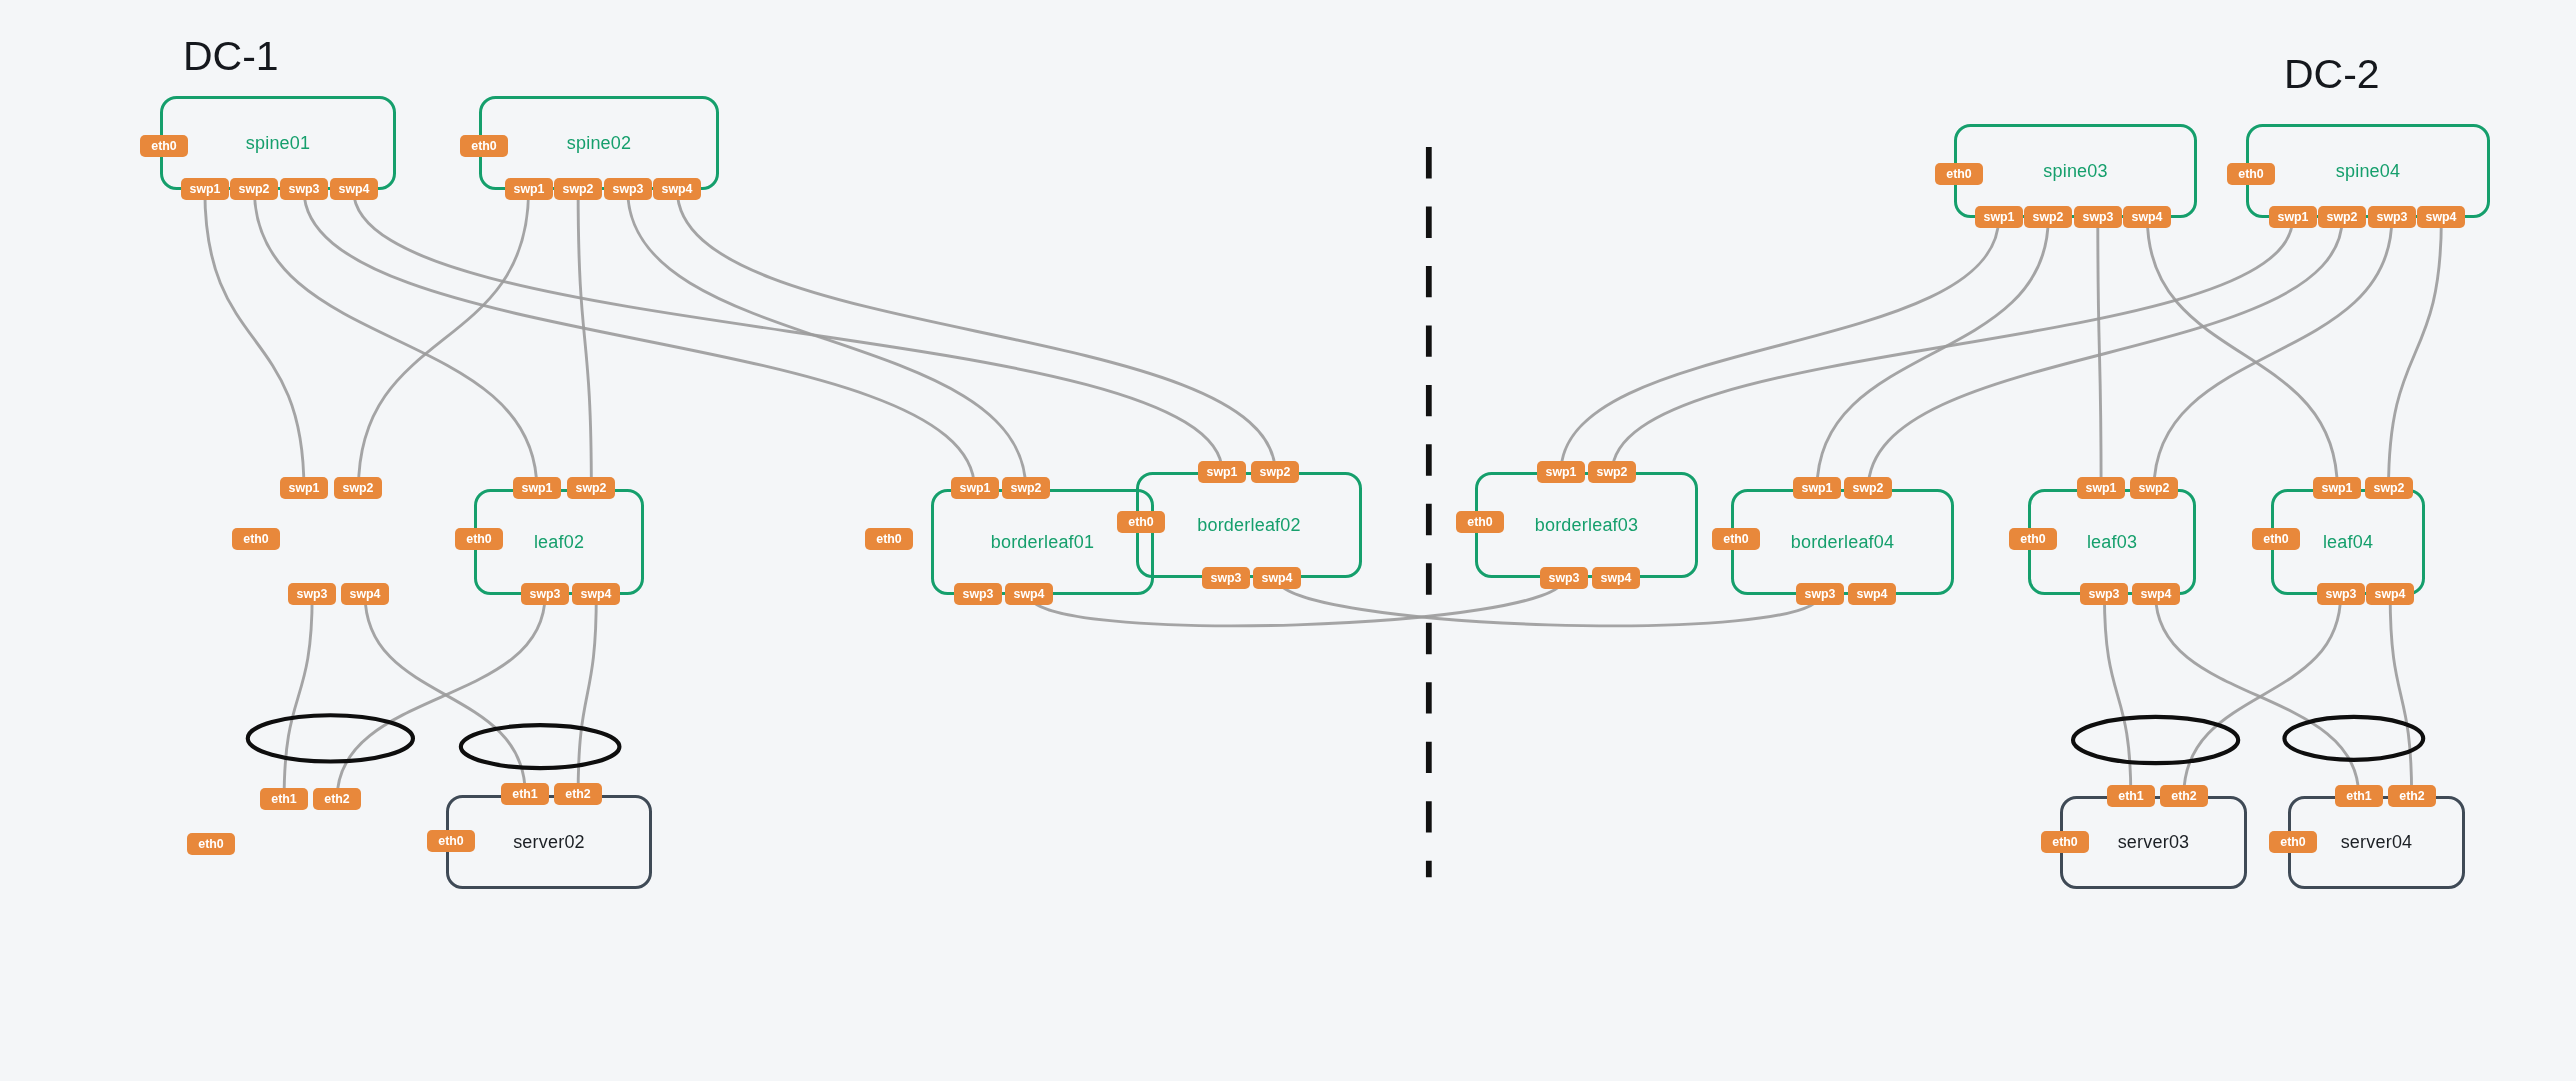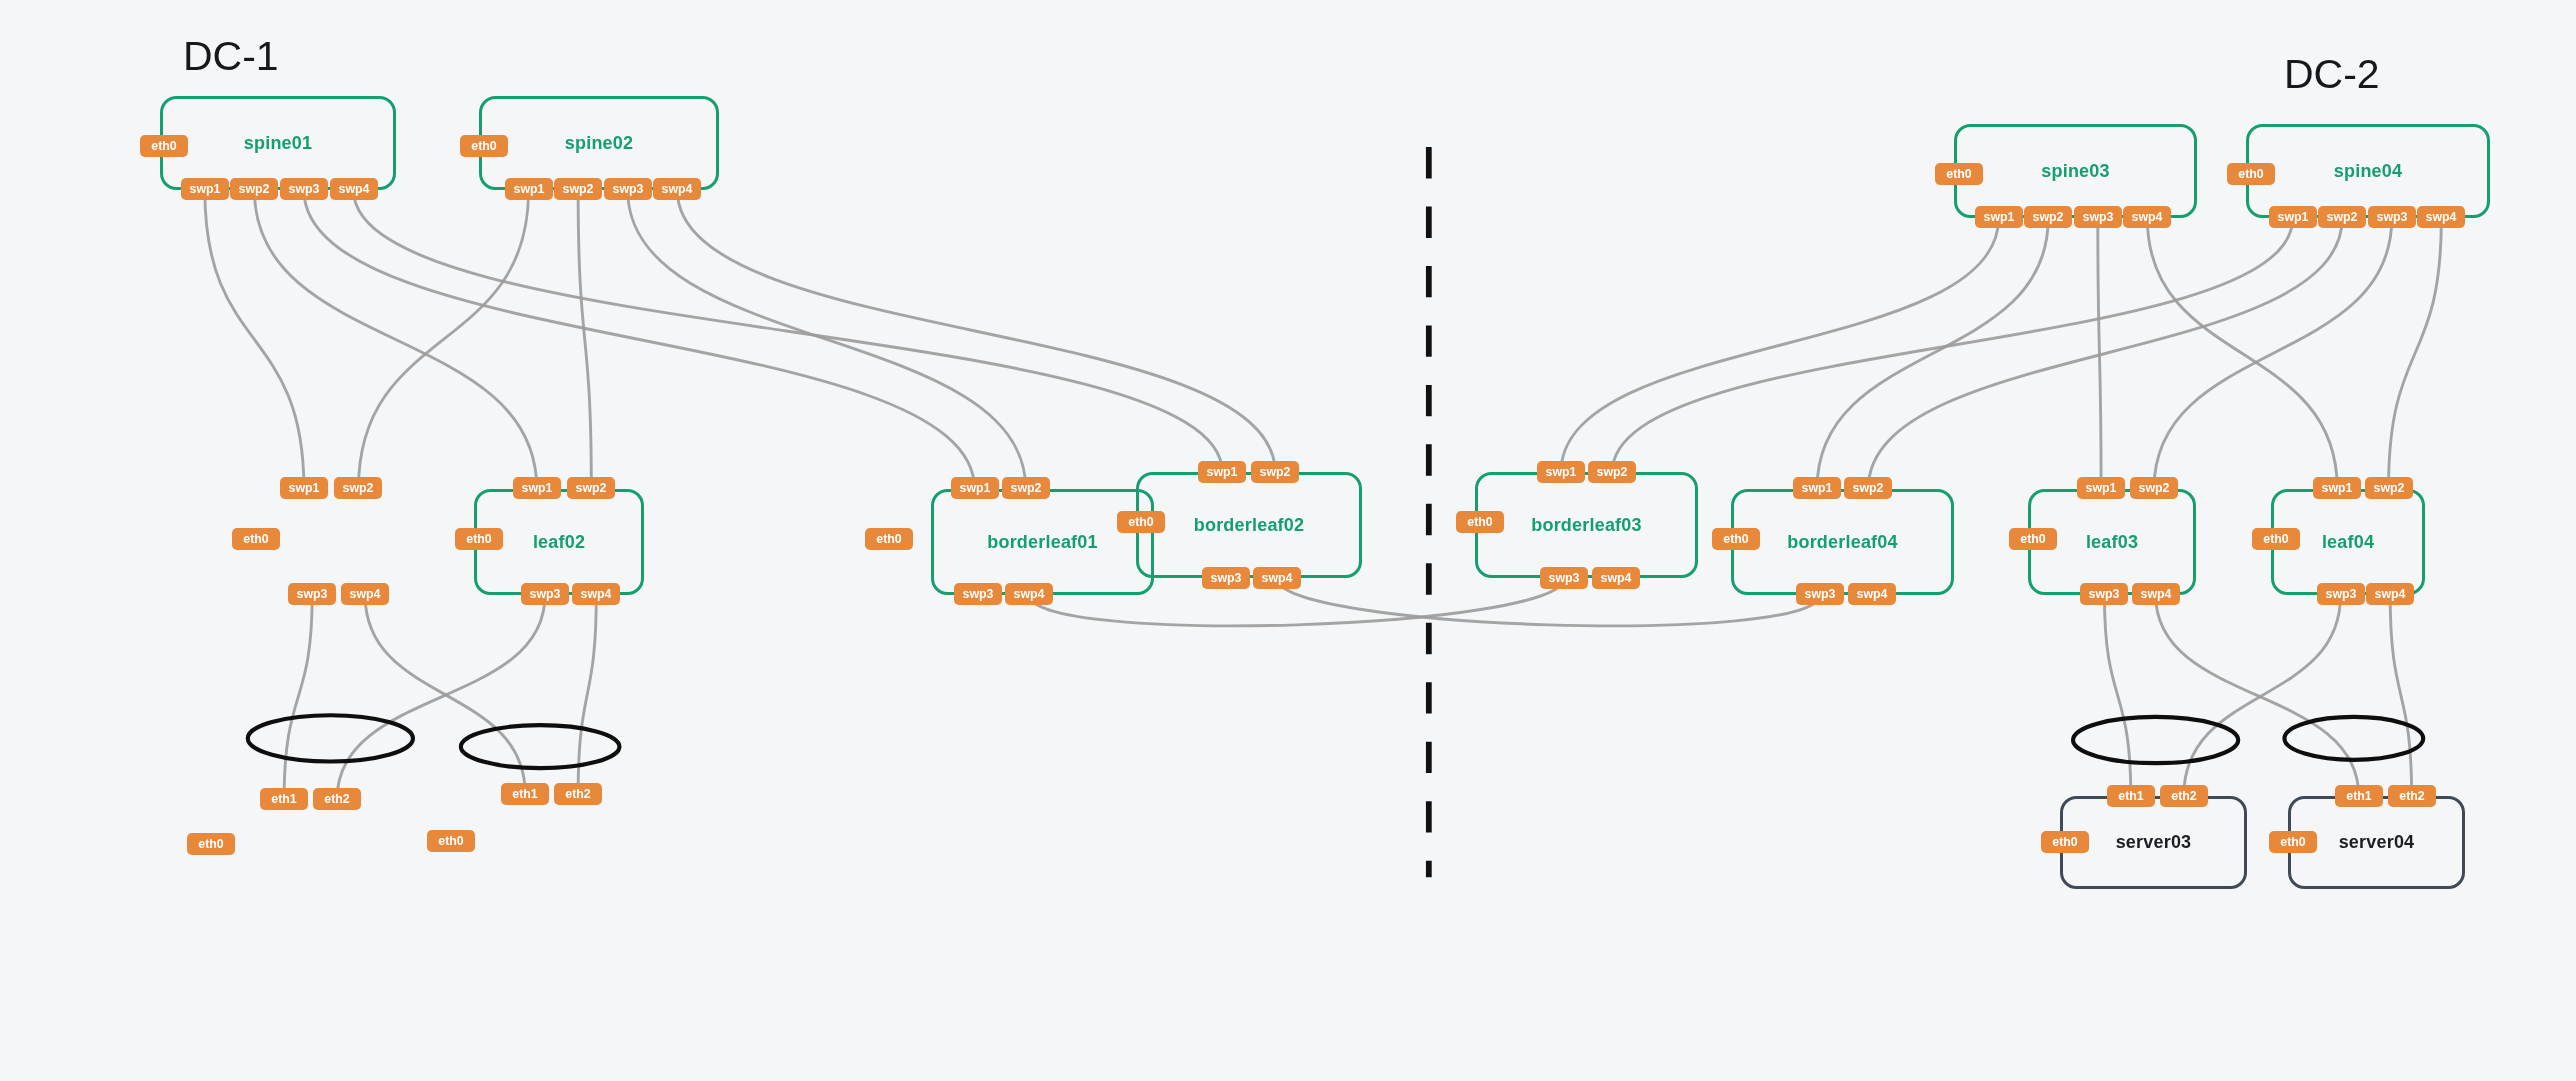--- a/index.html
+++ b/index.html
@@ -23,21 +23,21 @@
     background: transparent;
     display: flex;
     align-items: center;
     justify-content: center;
     box-sizing: border-box;
   }
   .node.switch { border-color: var(--switch, #159f6c); }
   .node.switch .node-label { color: var(--switch, #159f6c); }
   .node.server { border-color: var(--server, #3f4a56); }
   .node.server .node-label { color: #1b1f24; }
-  .node-label { font-weight: bold; font-size: 18px; letter-spacing: 0.2px; }
+  .node-label { font-weight: normal; font-size: 18px; letter-spacing: 0.2px; }
   .port {
     position: absolute;
     width: 48px;
     height: 22px;
     background: var(--port, #e8883b);
     color: var(--portText, #ffffff);
     border-radius: 5px;
     font-size: 12.4px;
     font-weight: bold;
     display: flex;
@@ -183,20 +183,23 @@
       <div class="node-label">leaf04</div>
     </div>
     <div class="port" style="left: 2313px; top: 477px;">swp1</div>
     <div class="port" style="left: 2365px; top: 477px;">swp2</div>
     <div class="port" style="left: 2252px; top: 528px;">eth0</div>
     <div class="port" style="left: 2317px; top: 583px;">swp3</div>
     <div class="port" style="left: 2366px; top: 583px;">swp4</div>
     <div class="port" style="left: 260px; top: 788px;">eth1</div>
     <div class="port" style="left: 313px; top: 788px;">eth2</div>
     <div class="port" style="left: 187px; top: 833px;">eth0</div>
+    <div class="node server" style="left: 446px; top: 795px; width: 206px; height: 94px;">
+      <div class="node-label">server02</div>
+    </div>
     <div class="port" style="left: 501px; top: 783px;">eth1</div>
     <div class="port" style="left: 554px; top: 783px;">eth2</div>
     <div class="port" style="left: 427px; top: 830px;">eth0</div>
     <div class="node server" style="left: 2060px; top: 796px; width: 187px; height: 93px;">
       <div class="node-label">server03</div>
     </div>
     <div class="port" style="left: 2107px; top: 785px;">eth1</div>
     <div class="port" style="left: 2160px; top: 785px;">eth2</div>
     <div class="port" style="left: 2041px; top: 831px;">eth0</div>
     <div class="node server" style="left: 2288px; top: 796px; width: 177px; height: 93px;">

